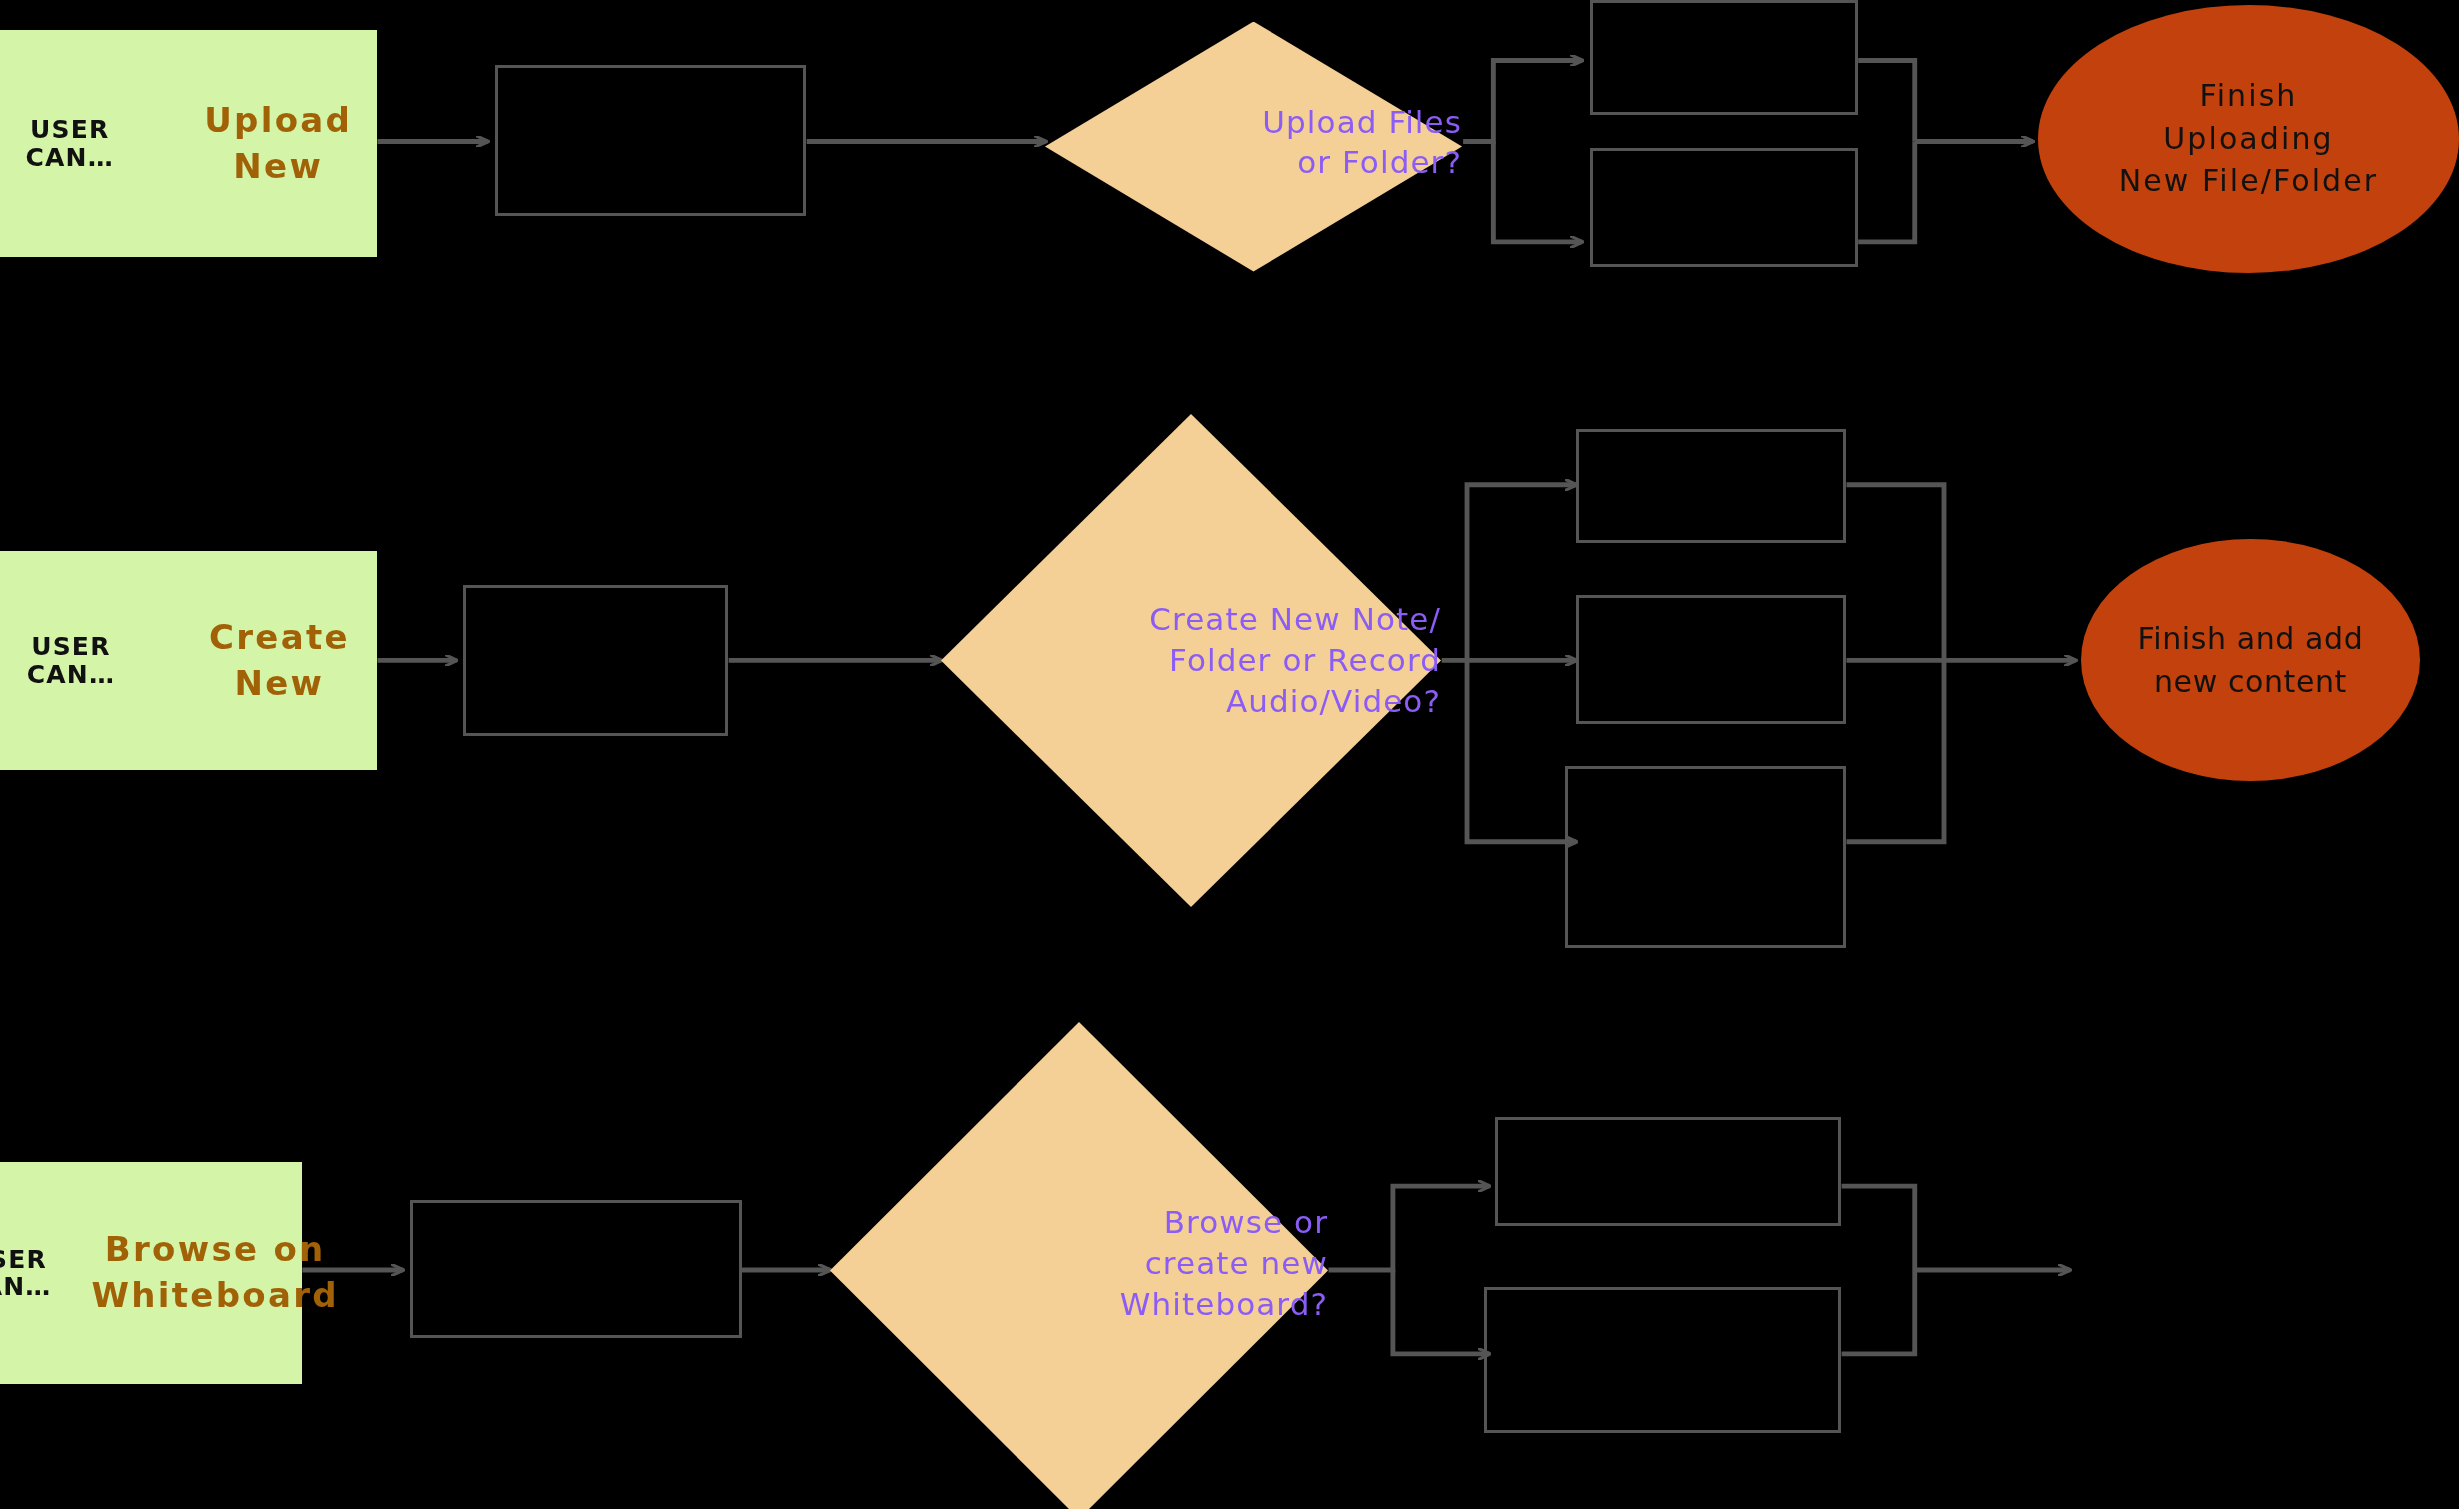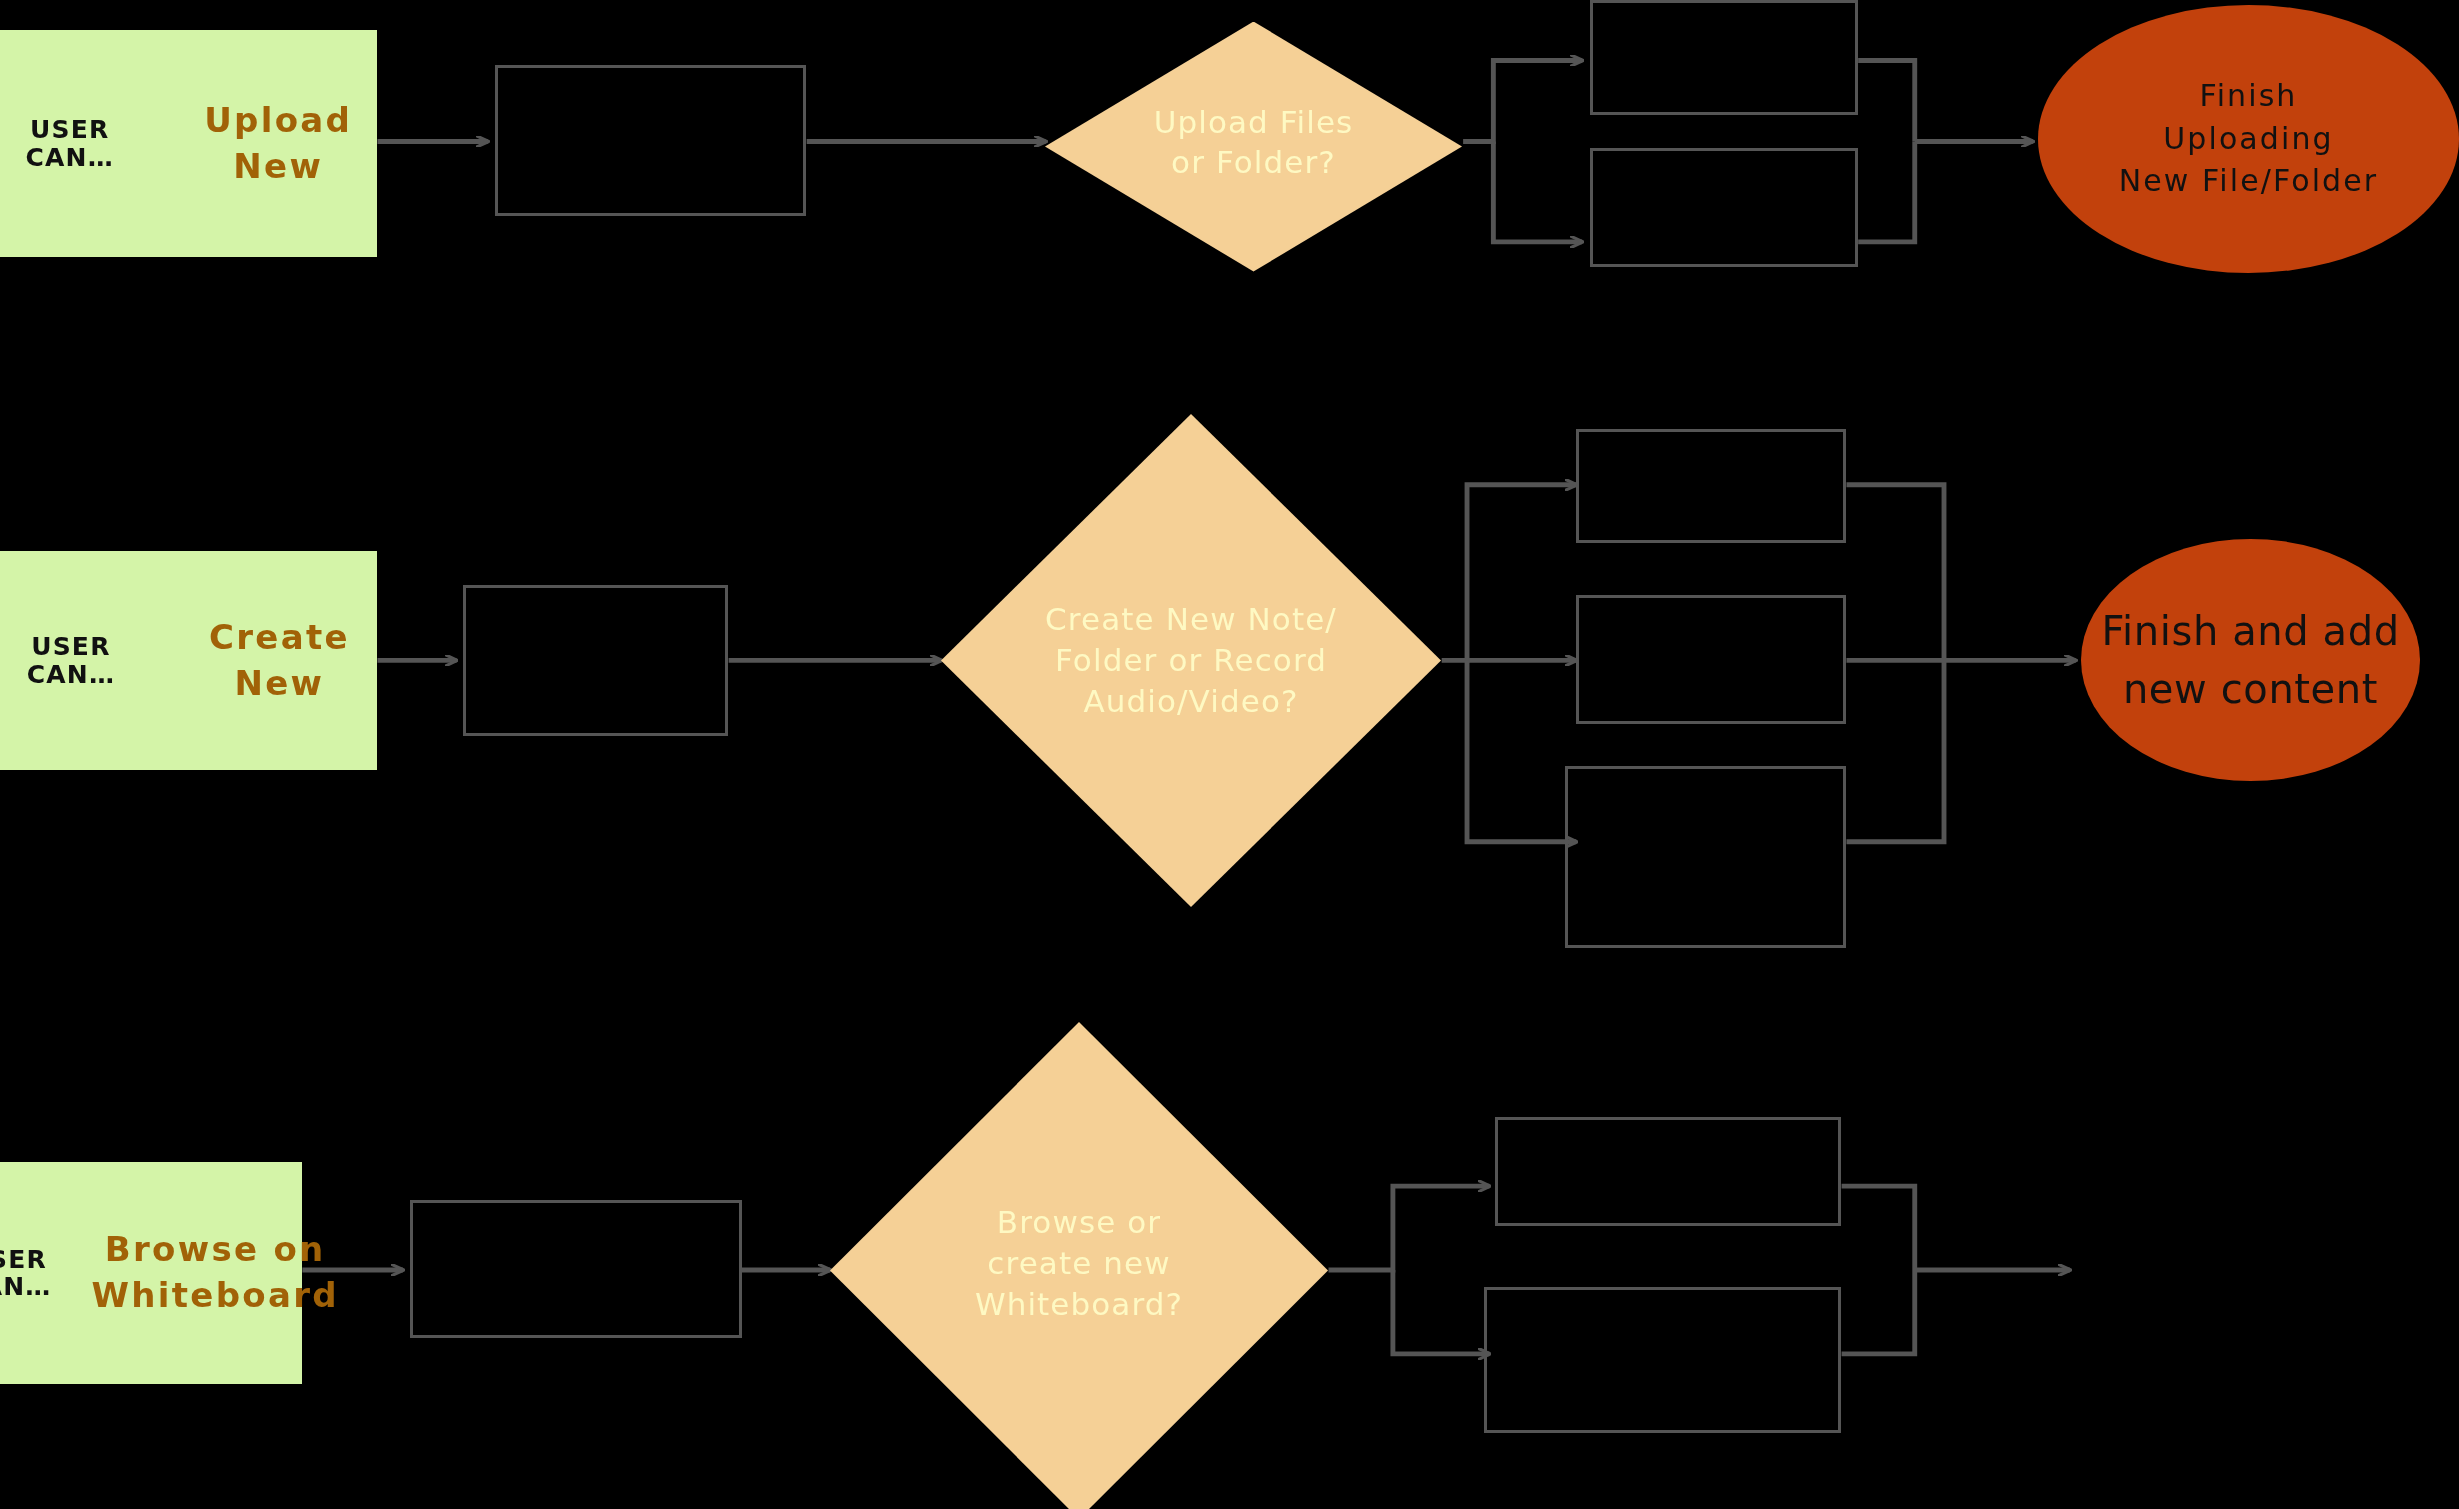--- a/index.html
+++ b/index.html
@@ -73,22 +73,22 @@
     left: 0; top: 0;
     width: 100%;
     height: 100%;
     background: #f5d096;
     clip-path: polygon(50% 0%, 100% 50%, 50% 100%, 0% 50%);
   }
   .diamond-label {
     position: absolute;
     left: 0;
     width: 100%;
-    text-align: center;
-    color: #fef9c3;
+    text-align: right;
+    color: #8b5cf6;
     font-size: 31px;
     line-height: 1.32;
     letter-spacing: 1.1px;
     white-space: pre-line;
     font-family: "DejaVu Sans", sans-serif;
   }
 
   
   .ellipse-node {
     position: absolute;
@@ -102,21 +102,21 @@
     color: #111111;
     white-space: pre-line;
   }
   .ellipse-label-spaced {
     font-size: 30px;
     line-height: 1.42;
     letter-spacing: 2.1px;
     white-space: pre-line;
   }
   .ellipse-label-plain {
-    font-size: 40px;
+    font-size: 30px;
     line-height: 1.45;
     letter-spacing: 0.6px;
     white-space: pre-line;
   }
 </style>
 </head>
 <body>
 
 <div id="canvas">
 

